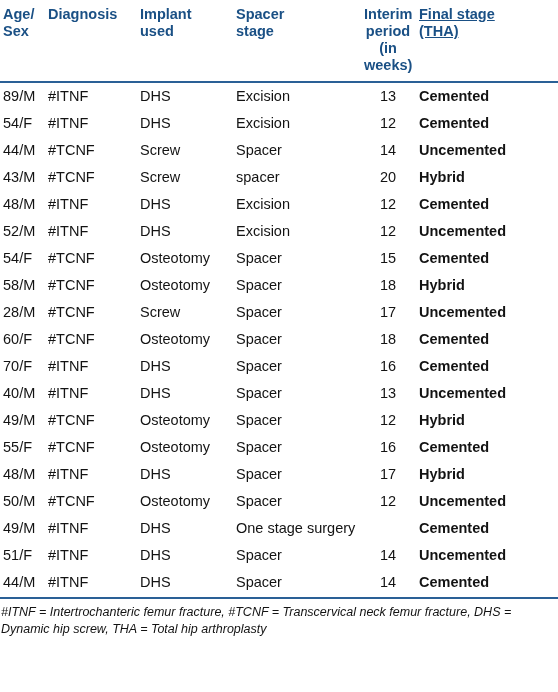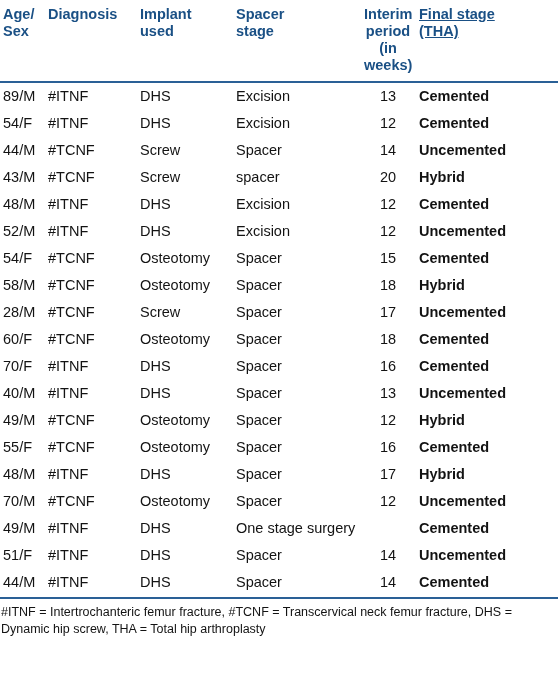--- a/index.html
+++ b/index.html
@@ -77,20 +77,21 @@
     padding-bottom: 6px;
   }
 
   
   .footnote {
     font-size: 12.5px;
     line-height: 16.5px;
     color: #131313;
     padding: 5px 2px 0 1px;
     text-align: left;
+    font-style: italic;
   }
 </style>
 </head>
 <body>
 
 <div class="table-wrap">
 
   <table class="data-table">
     <colgroup>
       <col class="c-age">
@@ -246,21 +247,21 @@
         </tr>
         <tr>
           <td class="td-age">48/M</td>
           <td class="td-diag">#ITNF</td>
           <td class="td-implant">DHS</td>
           <td class="td-stage">Spacer</td>
           <td class="td-interim">17</td>
           <td class="td-final">Hybrid</td>
         </tr>
         <tr>
-          <td class="td-age">70/M</td>
+          <td class="td-age">50/M</td>
           <td class="td-diag">#TCNF</td>
           <td class="td-implant">Osteotomy</td>
           <td class="td-stage">Spacer</td>
           <td class="td-interim">12</td>
           <td class="td-final">Uncemented</td>
         </tr>
         <tr>
           <td class="td-age">49/M</td>
           <td class="td-diag">#ITNF</td>
           <td class="td-implant">DHS</td>

